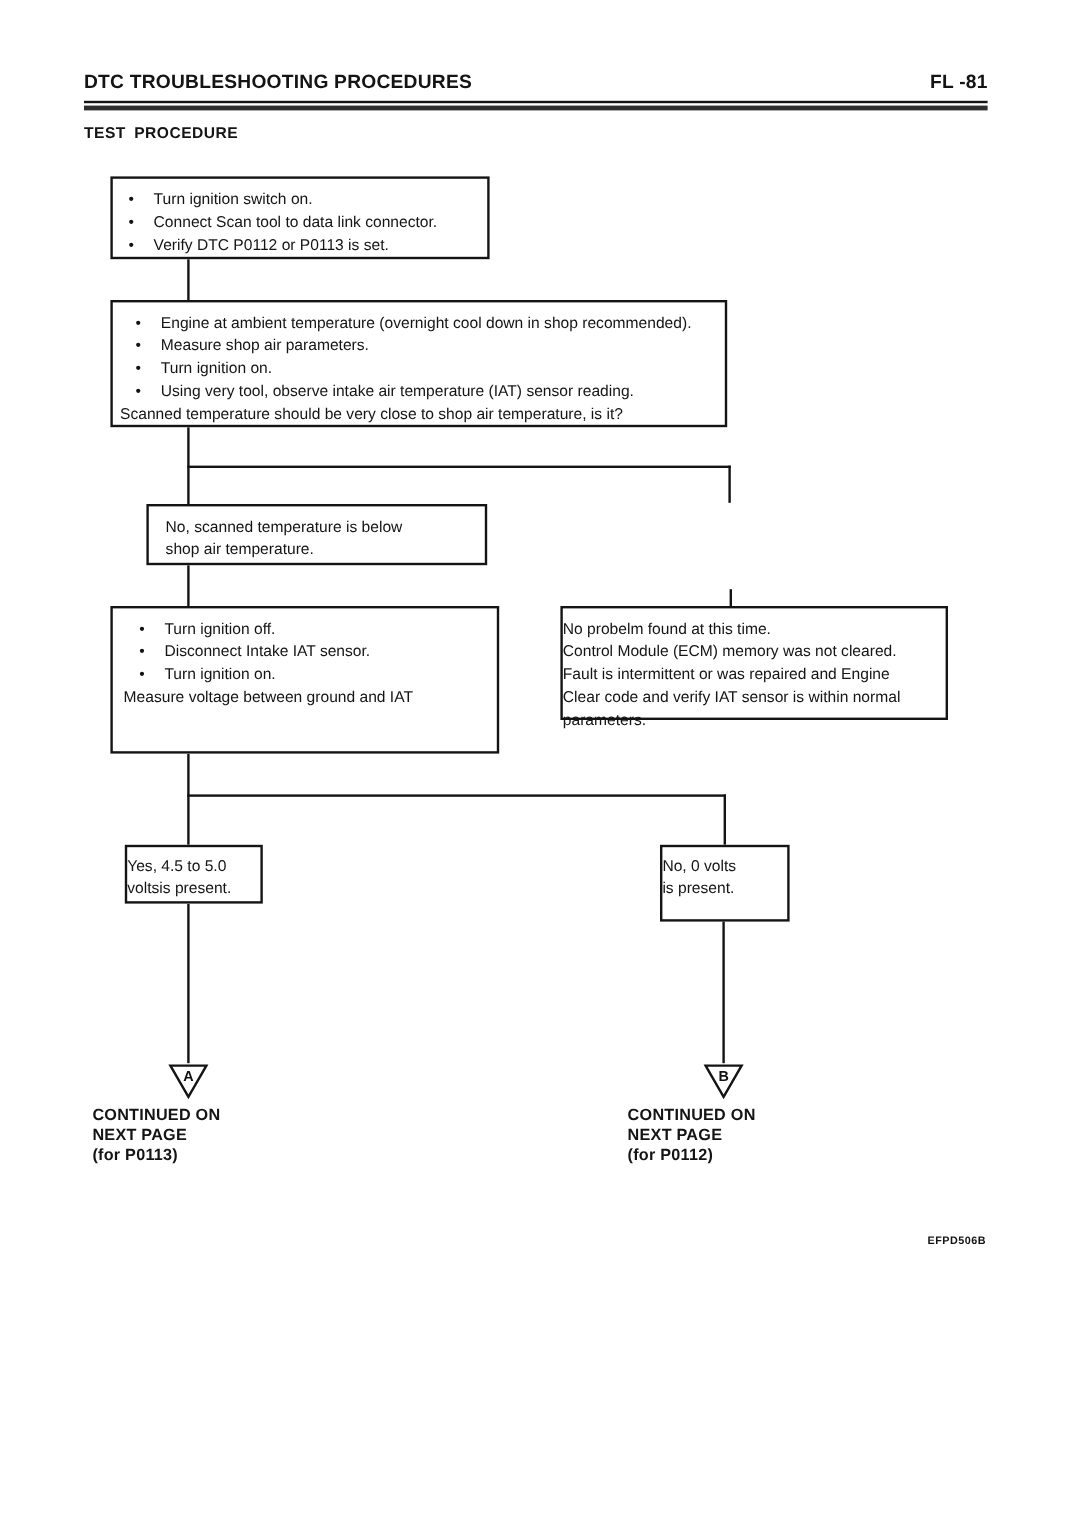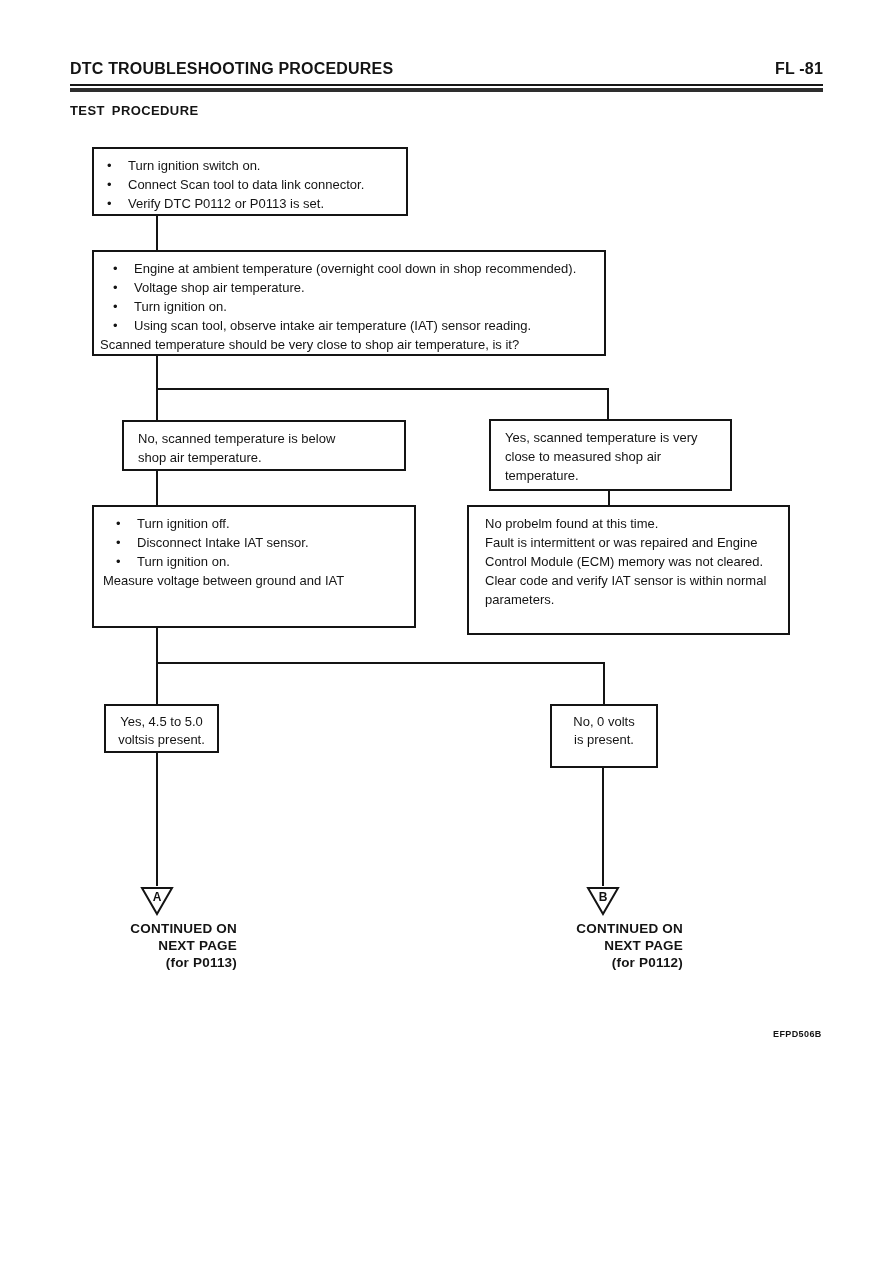--- a/index.html
+++ b/index.html
@@ -26,32 +26,32 @@
   }
   
   .node{
     position:absolute;background:#fff;border:2px solid #141414;
     box-sizing:border-box;font-size:13px;line-height:19px;
   }
   .node .ln{position:relative;white-space:nowrap;}
   .node .ln.b{padding-left:34px;}
   .node .ln.b .bullet{position:absolute;left:13px;top:0;}
   .pad{padding-top:7px;}
-  .center .ln{text-align:center;}
+  .center .ln{}
   
   .l{position:absolute;background:#141414;}
   
   .tri{position:absolute;}
   .tri-letter{
     font-family:"Liberation Sans",sans-serif;
     font-size:12px;font-weight:bold;fill:#111;
   }
   
   .cap{
-    position:absolute;width:160px;text-align:right;
+    position:absolute;width:160px;text-align:left;
     font-size:13.5px;font-weight:bold;line-height:17px;letter-spacing:0.2px;
   }
   .figcode{
     position:absolute;left:773px;top:1005px;
     font-size:9px;font-weight:bold;letter-spacing:0.4px;margin-top:24px;
   }
 </style>
 </head>
 <body>
 
@@ -78,48 +78,43 @@
   <div class="l" style="left:602px;top:753px;width:2px;height:133px"></div>
 
   <div class="node pad" style="left:92px;top:147px;width:316px;height:69px">
     <div class="ln b"><span class="bullet">•</span><span>Turn ignition switch on.</span></div>
     <div class="ln b"><span class="bullet">•</span><span>Connect Scan tool to data link connector.</span></div>
     <div class="ln b"><span class="bullet">•</span><span>Verify DTC P0112 or P0113 is set.</span></div>
   </div>
 
   <div class="node pad" style="left:92px;top:250px;width:514px;height:106px;padding-left:6px">
     <div class="ln b"><span class="bullet">•</span><span>Engine at ambient temperature (overnight cool down in shop recommended).</span></div>
-    <div class="ln b"><span class="bullet">•</span><span>Voltage shop air temperature.</span></div>
+    <div class="ln b"><span class="bullet">•</span><span>Measure shop air parameters.</span></div>
     <div class="ln b"><span class="bullet">•</span><span>Turn ignition on.</span></div>
-    <div class="ln b"><span class="bullet">•</span><span>Using scan tool, observe intake air temperature (IAT) sensor reading.</span></div>
+    <div class="ln b"><span class="bullet">•</span><span>Using very tool, observe intake air temperature (IAT) sensor reading.</span></div>
     <div class="ln"><span>Scanned temperature should be very close to shop air temperature, is it?</span></div>
   </div>
 
   <div class="node pad" style="left:122px;top:420px;width:284px;height:51px;padding-left:14px">
     <div class="ln"><span>No, scanned temperature is below</span></div>
     <div class="ln"><span>shop air temperature.</span></div>
   </div>
 
-  <div class="node pad" style="left:489px;top:419px;width:243px;height:72px;padding-left:14px">
-    <div class="ln"><span>Yes, scanned temperature is very</span></div>
-    <div class="ln"><span>close to measured shop air</span></div>
-    <div class="ln"><span>temperature.</span></div>
-  </div>
 
   <div class="node pad" style="left:92px;top:505px;width:324px;height:123px;padding-left:9px">
     <div class="ln b"><span class="bullet">•</span><span>Turn ignition off.</span></div>
     <div class="ln b"><span class="bullet">•</span><span>Disconnect Intake IAT sensor.</span></div>
     <div class="ln b"><span class="bullet">•</span><span>Turn ignition on.</span></div>
     <div class="ln"><span>Measure voltage between ground and IAT</span></div>
   </div>
 
-  <div class="node pad" style="left:467px;top:505px;width:323px;height:130px;padding-left:16px">
+  <div class="node pad" style="left:467px;top:505px;width:323px;height:95px;padding-left:0">
     <div class="ln"><span>No probelm found at this time.</span></div>
+    <div class="ln"><span>Control Module (ECM) memory was not cleared.</span></div>
     <div class="ln"><span>Fault is intermittent or was repaired and Engine</span></div>
-    <div class="ln"><span>Control Module (ECM) memory was not cleared.</span></div>
     <div class="ln"><span>Clear code and verify IAT sensor is within normal</span></div>
     <div class="ln"><span>parameters.</span></div>
   </div>
 
   <div class="node pad center" style="left:104px;top:704px;width:115px;height:49px;line-height:18px">
     <div class="ln"><span>Yes, 4.5 to 5.0</span></div>
     <div class="ln"><span>voltsis present.</span></div>
   </div>
 
   <div class="node pad center" style="left:550px;top:704px;width:108px;height:64px;line-height:18px">

